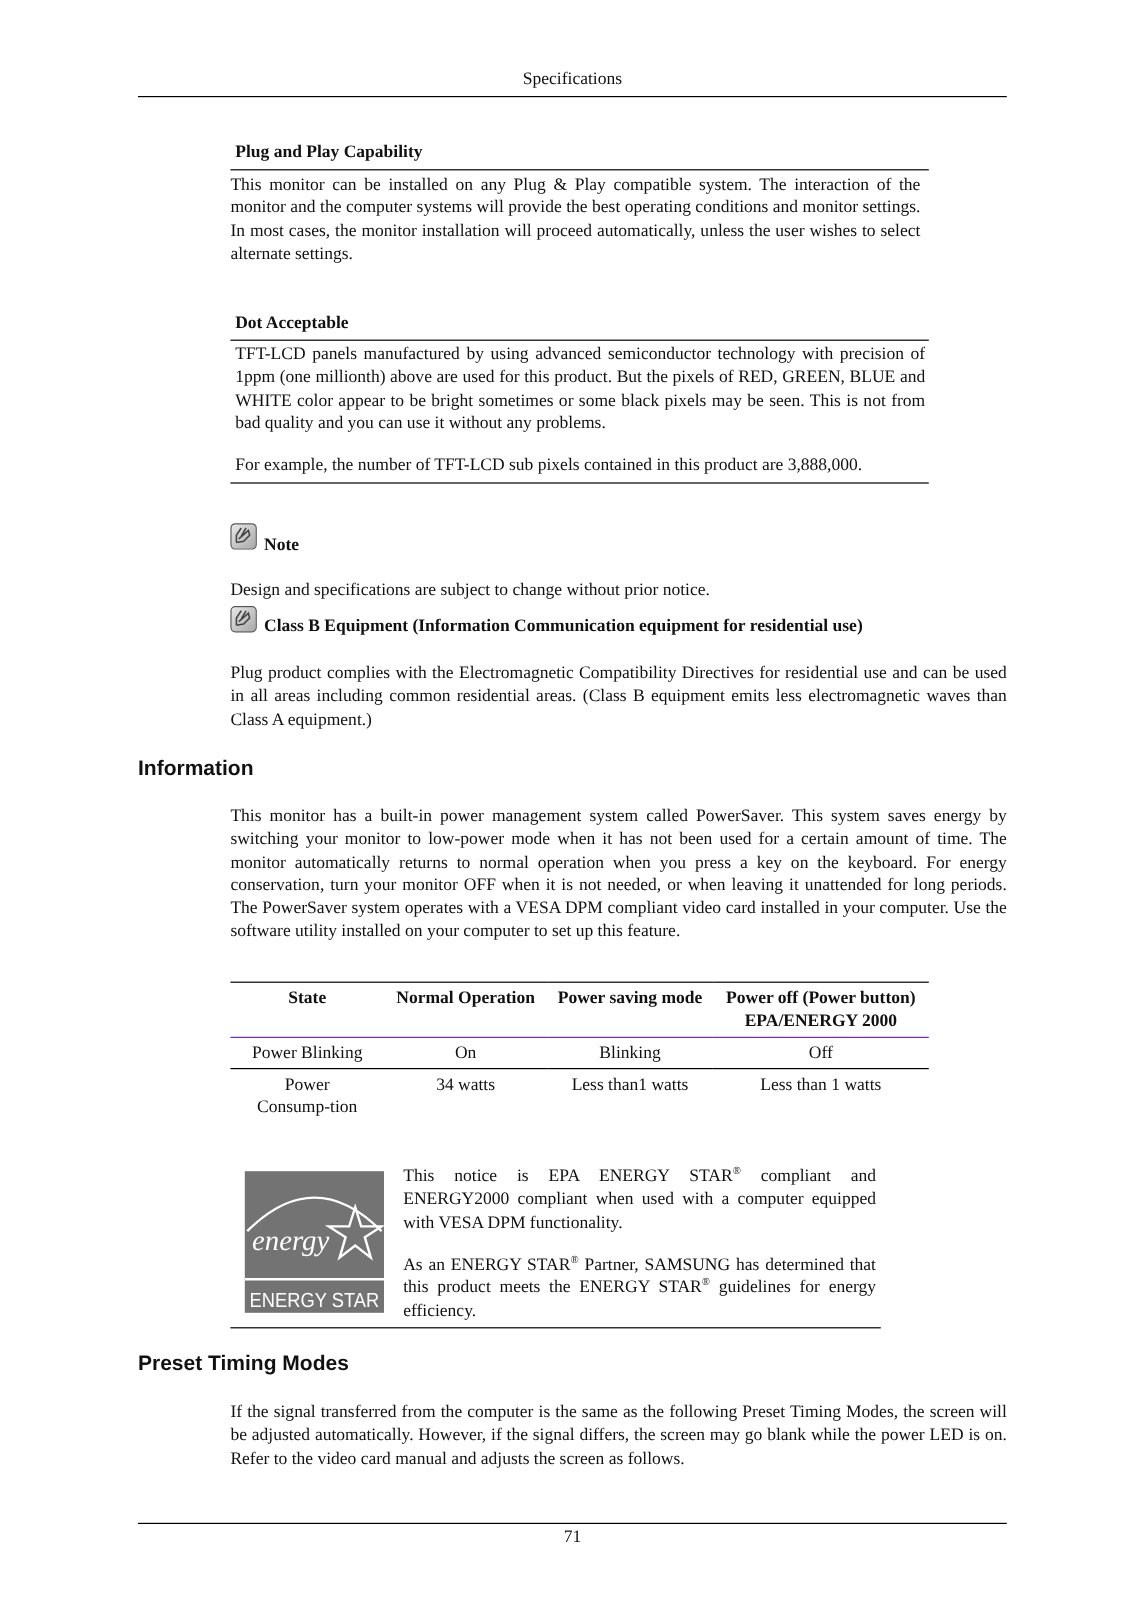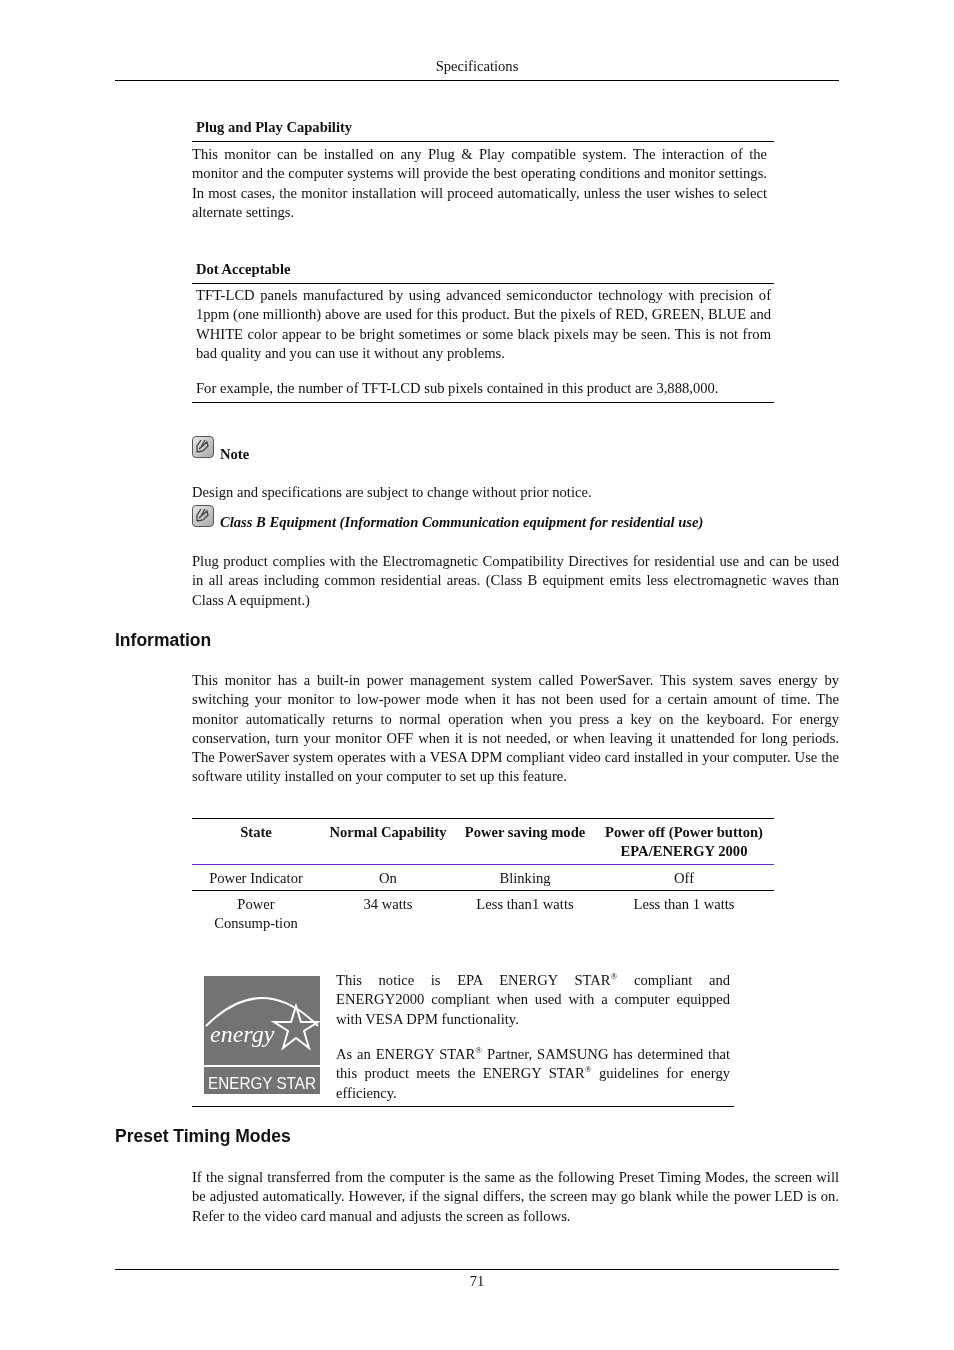--- a/index.html
+++ b/index.html
@@ -46,44 +46,44 @@
     </svg>
 </div>
 <div class="abs sec-title" style="left:220px; top:446px;">Note</div>
 <div class="abs para" style="left:192px; top:483px;">Design and specifications are subject to change without prior notice.</div>
 
 <div class="abs note-icon" style="left:192px; top:505px;">
   <svg width="19" height="19" viewBox="0 0 19 19">
       <path d="M4 15 L4 9 L8 3 M8 10 L12 3 M6 12 L14 5 L15 9 L10 14 L4 15" fill="none" stroke="#444" stroke-width="1.3"></path>
     </svg>
 </div>
-<div class="abs sec-title" style="left:220px; top:514px;font-style:italic;">Class B Equipment (Information Communication equipment for residential use)</div>
+<div class="abs sec-title" style="left:220px; top:514px;">Class B Equipment (Information Communication equipment for residential use)</div>
 <div class="abs para" style="left:192px; width:647px; top:552px;">Plug product complies with the Electromagnetic Compatibility Directives for residential use and can be used in all areas including common residential areas. (Class B equipment emits less electromagnetic waves than Class A equipment.)</div>
 
 <div class="abs h2" style="left:115px; top:630px;">Information</div>
 <div class="abs para" style="left:192px; width:647px; top:671px;">This monitor has a built-in power management system called PowerSaver. This system saves energy by switching your monitor to low-power mode when it has not been used for a certain amount of time. The monitor automatically returns to normal operation when you press a key on the keyboard. For energy conservation, turn your monitor OFF when it is not needed, or when leaving it unattended for long periods. The PowerSaver system operates with a VESA DPM compliant video card installed in your computer. Use the software utility installed on your computer to set up this feature.</div>
 
 <table class="ps">
   <colgroup>
       <col style="width:128px">
       <col style="width:136px">
       <col style="width:138px">
       <col style="width:180px">
     </colgroup>
   <thead>
     <tr>
       <th>State</th>
-      <th>Normal Capability</th>
+      <th>Normal Operation</th>
       <th>Power saving mode</th>
       <th><span>Power off (Power button)</span><br><span>EPA/ENERGY 2000</span></th>
     </tr>
   </thead>
   <tbody>
     <tr class="r1">
-      <td>Power Indicator</td>
+      <td>Power Blinking</td>
       <td>On</td>
       <td>Blinking</td>
       <td>Off</td>
     </tr>
     <tr>
       <td style="padding-left:14px;padding-right:14px;">Power Consump-tion</td>
       <td>34 watts</td>
       <td>Less than1 watts</td>
       <td>Less than 1 watts</td>
     </tr>

